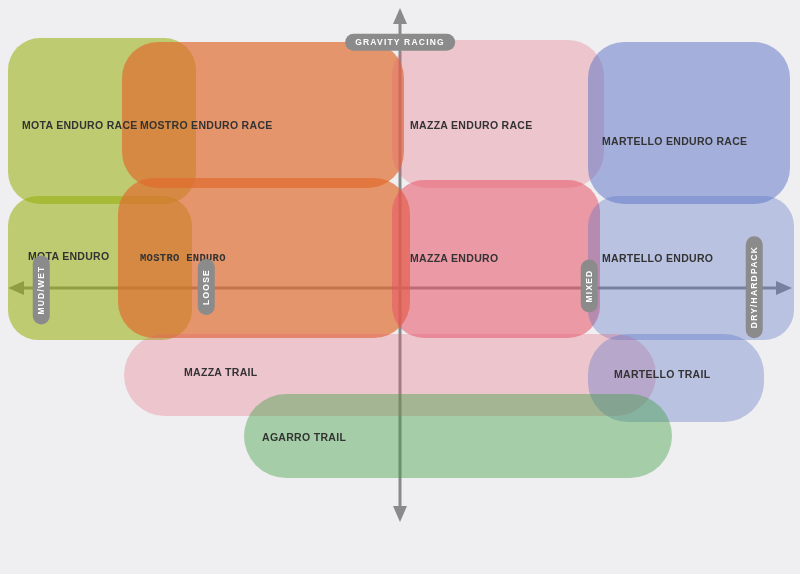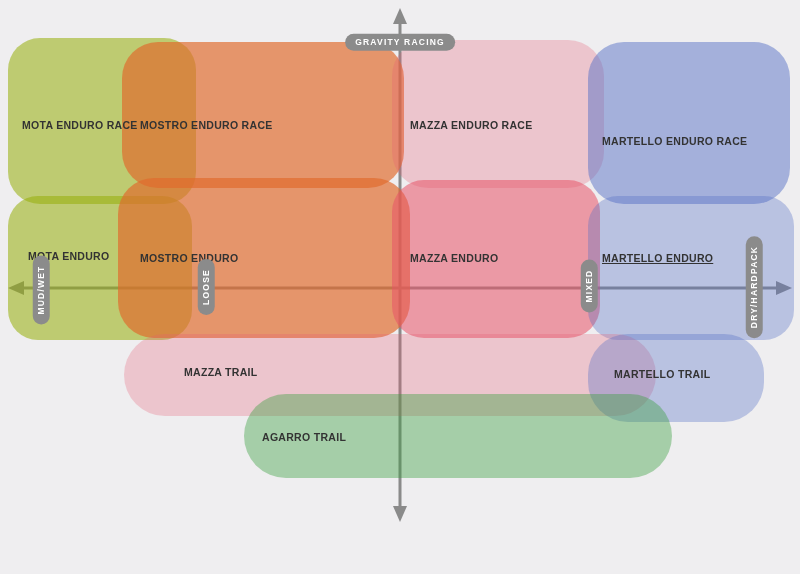--- a/index.html
+++ b/index.html
@@ -86,23 +86,23 @@
   <div class="region rg7" style="background: rgba(82, 108, 197, 0.34);"></div>
   <div class="region rg8" style="background: rgba(231, 94, 114, 0.28);"></div>
   <div class="region rg9" style="background: rgba(82, 108, 197, 0.34);"></div>
   <div class="region rg10" style="background: rgba(56, 158, 61, 0.4);"></div>
 
   <span class="rlabel lb0" style="color: rgb(51, 51, 51);">MOTA ENDURO RACE</span>
   <span class="rlabel lb1" style="color: rgb(51, 51, 51);">MOSTRO ENDURO RACE</span>
   <span class="rlabel lb2" style="color: rgb(51, 51, 51);">MAZZA ENDURO RACE</span>
   <span class="rlabel lb3" style="color: rgb(51, 51, 51); margin-top: 16px;">MARTELLO ENDURO RACE</span>
   <span class="rlabel lb4" style="color: rgb(51, 51, 51);">MOTA ENDURO</span>
-  <span class="rlabel lb5" style="color: rgb(51, 51, 51);">MOSTRO ENDURO</span>
+  <span class="rlabel lb5" style="color: rgb(51, 51, 51); font-family: Liberation Mono, monospace;">MOSTRO ENDURO</span>
   <span class="rlabel lb6" style="color: rgb(51, 51, 51);">MAZZA ENDURO</span>
-  <span class="rlabel lb7" style="color: rgb(51, 51, 51); text-decoration: underline;">MARTELLO ENDURO</span>
+  <span class="rlabel lb7" style="color: rgb(51, 51, 51);">MARTELLO ENDURO</span>
   <span class="rlabel lb8" style="color: rgb(51, 51, 51);">MAZZA TRAIL</span>
   <span class="rlabel lb9" style="color: rgb(51, 51, 51);">MARTELLO TRAIL</span>
   <span class="rlabel lb10" style="color: rgb(51, 51, 51);">AGARRO TRAIL</span>
 
   <div class="pill pill-top" style="background: rgb(139, 139, 139); color: rgb(255, 255, 255);">GRAVITY RACING</div>
   <div class="pill vert pill-mudwet" style="background: rgb(139, 139, 139); color: rgb(255, 255, 255);">MUD/WET</div>
   <div class="pill vert pill-loose" style="background: rgb(139, 139, 139); color: rgb(255, 255, 255);">LOOSE</div>
   <div class="pill vert pill-mixed" style="background: rgb(139, 139, 139); color: rgb(255, 255, 255);">MIXED</div>
   <div class="pill vert pill-dry" style="background: rgb(139, 139, 139); color: rgb(255, 255, 255);">DRY/HARDPACK</div>
 

